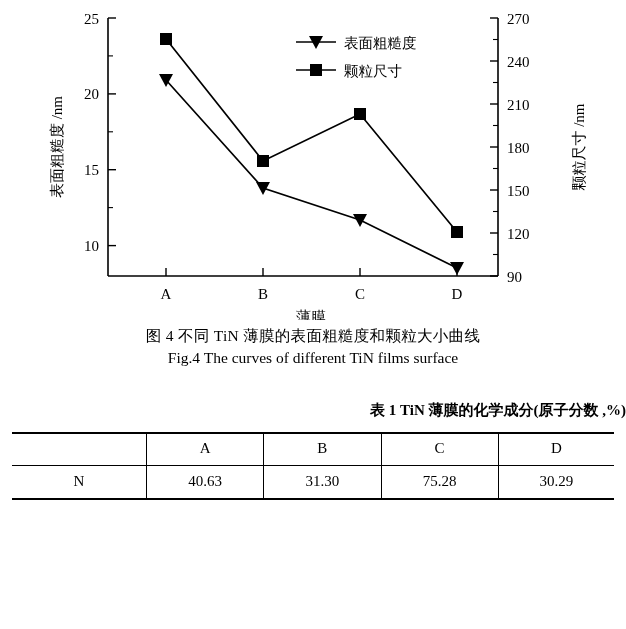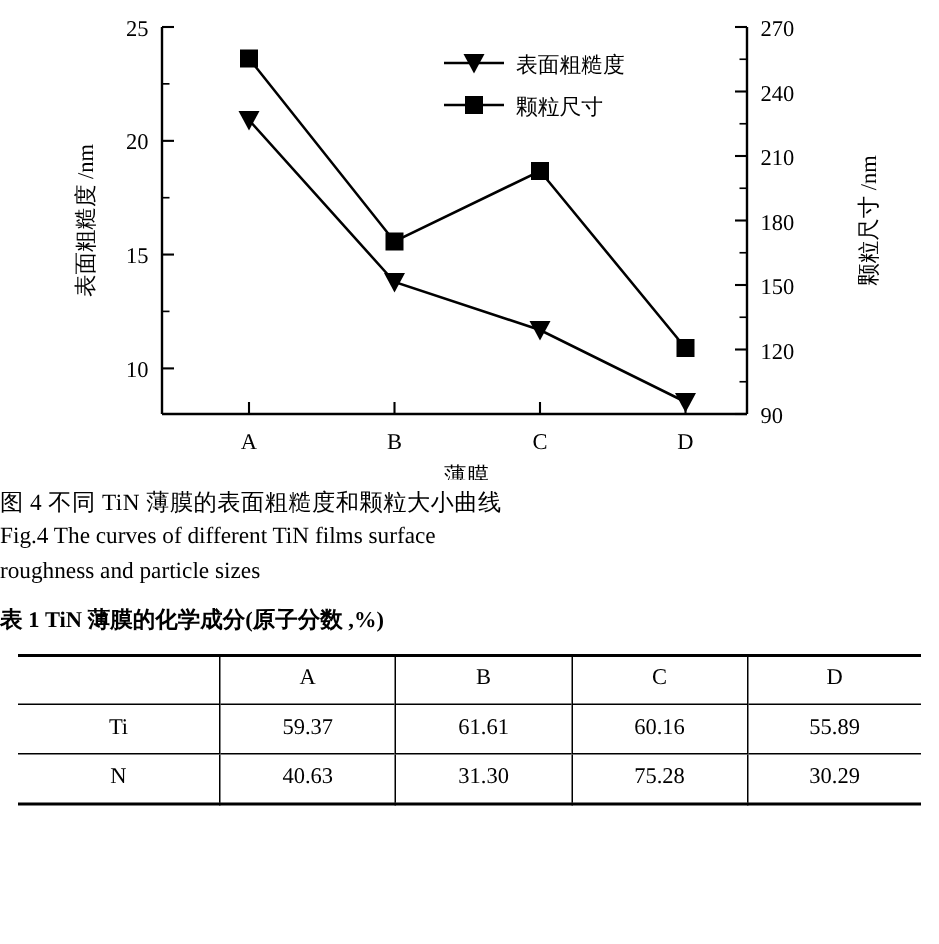--- a/index.html
+++ b/index.html
@@ -25,34 +25,35 @@
     position: relative;
     width: 626px;
     height: 320px;
   }
   .chart-svg {
     display: block;
   }
 
   
   .caption-block {
+    text-align: center;
     margin-top: 4px;
   }
   .cap-cn {
     font-size: 15.5px;
     letter-spacing: 0.3px;
     line-height: 1.5;
   }
   .cap-en {
     font-size: 15.5px;
     line-height: 1.45;
   }
   .table-title-block {
-    text-align: left;
-    margin-top: 10px;
+    text-align: right;
+    margin-top: 28px;
   }
   .tab-cn {
     font-size: 15px;
     font-weight: bold;
     line-height: 1.6;
   }
   .tab-en {
     font-size: 15.5px;
     font-weight: bold;
     line-height: 1.55;
@@ -192,42 +193,34 @@
         <line x1="296" y1="70" x2="336" y2="70" stroke="#000" stroke-width="1.7"></line>
         <rect x="310" y="64" width="12" height="12" fill="#000"></rect>
         <text class="legend-text" x="344" y="76">颗粒尺寸</text>
       </g>
     </svg>
   </div>
 
   <div class="caption-block">
     <div class="cap-cn">图 4  不同 TiN 薄膜的表面粗糙度和颗粒大小曲线</div>
     <div class="cap-en">Fig.4  The curves of different TiN films surface</div>
-    <div class="cap-en">roughness and particle sizes</div>
   </div>
 
   <div class="table-title-block">
     <div class="tab-cn">表 1  TiN 薄膜的化学成分(原子分数 ,%)</div>
   </div>
 
   <table class="data-table">
     <tbody>
       <tr class="head-row">
         <td class="col-label"></td>
         <td>A</td>
         <td>B</td>
         <td>C</td>
         <td>D</td>
-      </tr>
-      <tr class="body-row">
-        <td class="col-label">Ti</td>
-        <td>59.37</td>
-        <td>61.61</td>
-        <td>60.16</td>
-        <td>55.89</td>
       </tr>
       <tr class="body-row last">
         <td class="col-label">N</td>
         <td>40.63</td>
         <td>31.30</td>
         <td>75.28</td>
         <td>30.29</td>
       </tr>
     </tbody>
   </table>

